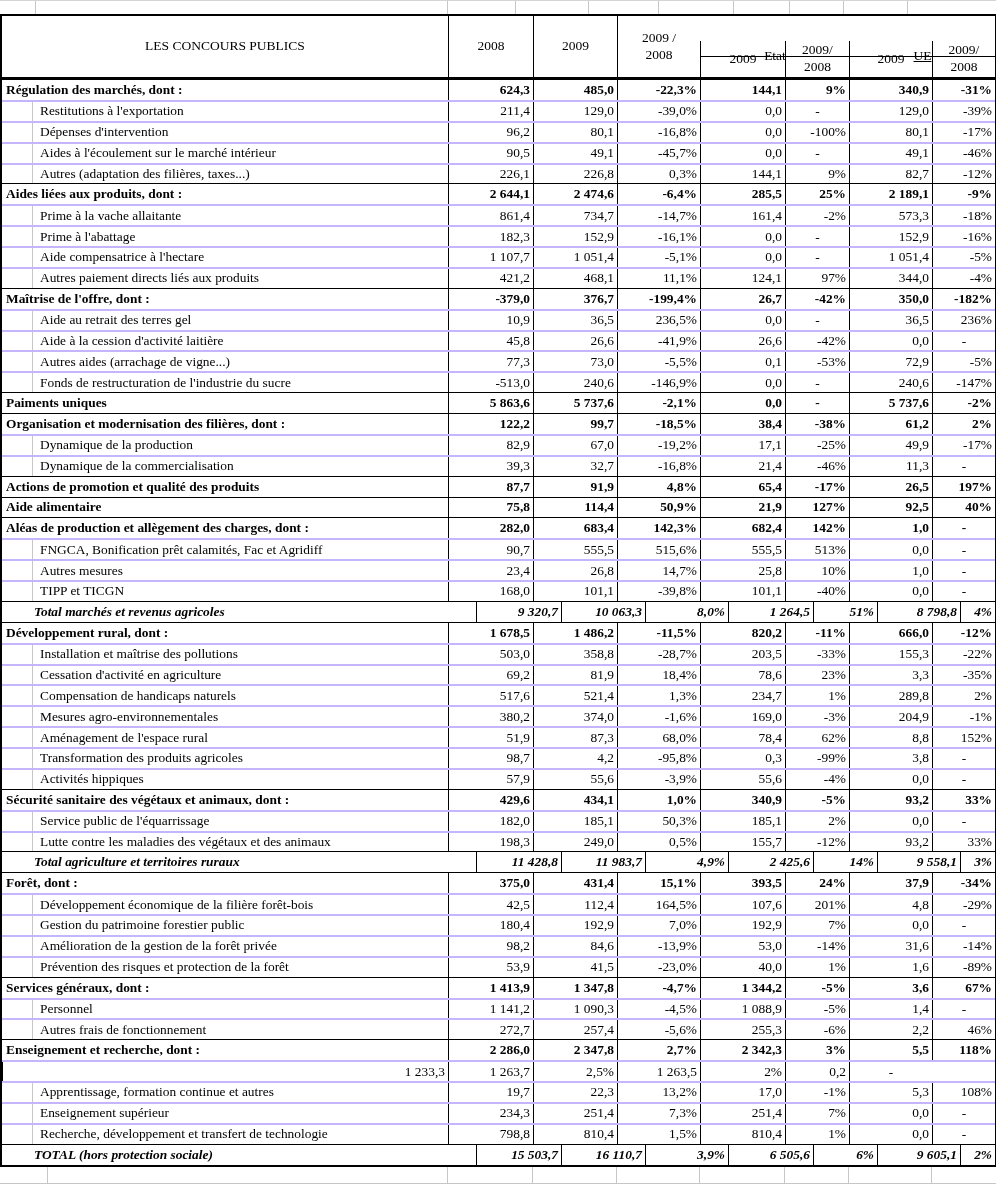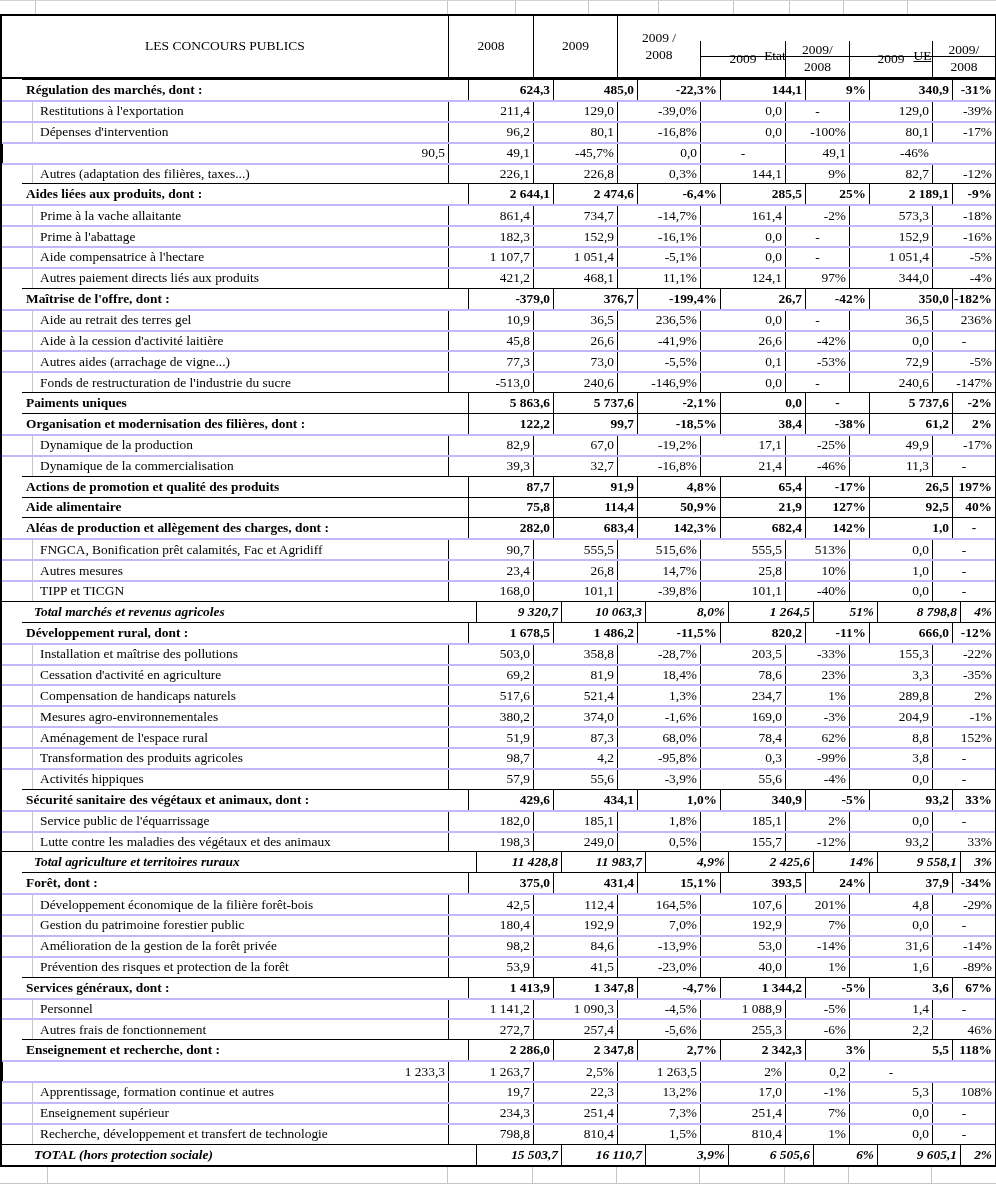--- a/index.html
+++ b/index.html
@@ -50,21 +50,21 @@
   .h-uratio{grid-column:8;grid-row:2;}
 
   
   .row{
     height:20.885px;box-sizing:border-box;
     border-top:2px solid #c4b5fd;
     font-size:13.4px;
   }
   .row:first-child{border-top:none;}
   .row.r-category,.row.r-total{border-top:1px solid #000;}
-  .row.r-category{font-weight:bold;margin-left:20px;}
+  .row.r-category{font-weight:bold;}
   .row.r-total{font-weight:bold;font-style:italic;padding-left:28px;}
   .cell{
     display:flex;align-items:center;box-sizing:border-box;
     border-left:1px solid #000;overflow:hidden;white-space:nowrap;
   }
   .cell.label-cell{border-left:none;}
   .label-cell .indent{
     flex:none;width:30px;align-self:stretch;
     border-right:1px solid #c6c6c6;margin-right:7px;
   }
@@ -139,20 +139,24 @@
     </div>
     <div class="cell num">96,2</div>
     <div class="cell num">80,1</div>
     <div class="cell num">-16,8%</div>
     <div class="cell num">0,0</div>
     <div class="cell num">-100%</div>
     <div class="cell num">80,1</div>
     <div class="cell num">-17%</div>
   </div>
       <div class="row gridcols r-child">
+    <div class="cell label-cell">
+      <span class="indent"></span>
+      <span class="label-text">Aides à l'écoulement sur le marché intérieur</span>
+    </div>
     <div class="cell num">90,5</div>
     <div class="cell num">49,1</div>
     <div class="cell num">-45,7%</div>
     <div class="cell num">0,0</div>
     <div class="cell num dash">-</div>
     <div class="cell num">49,1</div>
     <div class="cell num">-46%</div>
   </div>
       <div class="row gridcols r-child">
     <div class="cell label-cell">
@@ -557,21 +561,21 @@
     <div class="cell num">93,2</div>
     <div class="cell num">33%</div>
   </div>
       <div class="row gridcols r-child">
     <div class="cell label-cell">
       <span class="indent"></span>
       <span class="label-text">Service public de l'équarrissage</span>
     </div>
     <div class="cell num">182,0</div>
     <div class="cell num">185,1</div>
-    <div class="cell num">1,8%</div>
+    <div class="cell num">50,3%</div>
     <div class="cell num">185,1</div>
     <div class="cell num">2%</div>
     <div class="cell num">0,0</div>
     <div class="cell num dash">-</div>
   </div>
       <div class="row gridcols r-child">
     <div class="cell label-cell">
       <span class="indent"></span>
       <span class="label-text">Lutte contre les maladies des végétaux et des animaux</span>
     </div>

